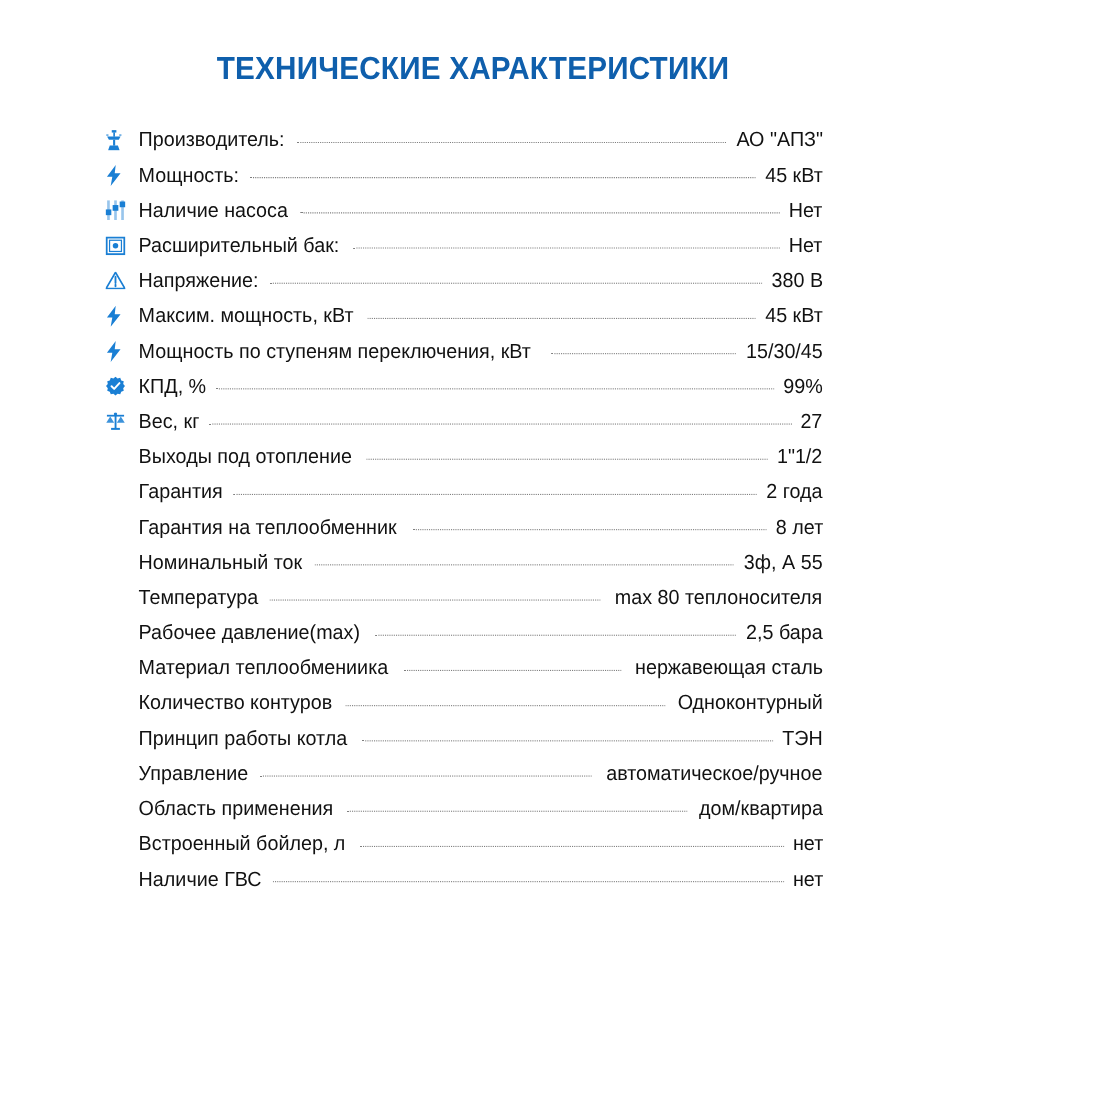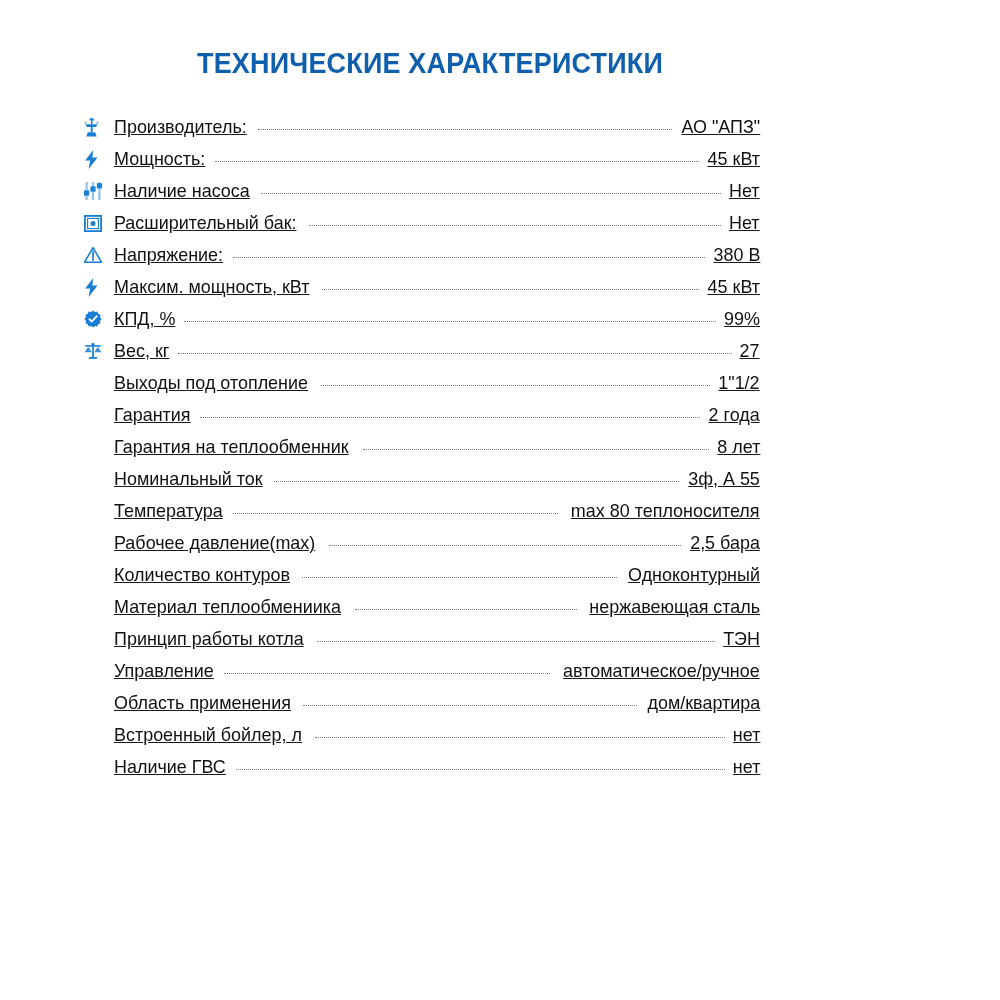--- a/index.html
+++ b/index.html
@@ -20,25 +20,24 @@
     letter-spacing:0.2px;
     margin:0;
     padding-top:47px;
     font-stretch:condensed;
     transform:scaleX(0.93);
     transform-origin:center;
     white-space:nowrap;
   }
 
   .spec-list{
-    margin:0;
+    margin:12px;
     padding:0 100px 0 84px;
     list-style:none;
     margin-top:31px;
-    text-decoration:underline;
   }
 
   .spec-row{
     display:flex;
     align-items:center;
     height:32px;
     font-size:18.5px;
     line-height:32px;
     white-space:nowrap;
   }
@@ -168,20 +167,30 @@
           <svg width="15" height="19" viewBox="0 0 15 19" aria-hidden="true">
             <path d="M9.2 0 L1.2 10.6 H6.1 L4.6 19 L13.6 7.6 H8.3 Z" fill="currentColor"></path>
           </svg>
         </span>
         <span class="row-label">Максим. мощность, кВт</span>
         <span class="leader"></span>
         <span class="row-value">45 кВт</span>
       </li>
       <li class="spec-row">
         <span class="icon-slot">
+          <svg width="15" height="19" viewBox="0 0 15 19" aria-hidden="true">
+            <path d="M9.2 0 L1.2 10.6 H6.1 L4.6 19 L13.6 7.6 H8.3 Z" fill="currentColor"></path>
+          </svg>
+        </span>
+        <span class="row-label">Мощность по ступеням переключения, кВт</span>
+        <span class="leader"></span>
+        <span class="row-value">15/30/45</span>
+      </li>
+      <li class="spec-row">
+        <span class="icon-slot">
           <svg width="18" height="18" viewBox="0 0 18 18" aria-hidden="true">
             <path d="M9 0.4 10.9 2.0 13.3 1.5 14.2 3.8 16.5 4.7 16.0 7.1 17.6 9 16.0 10.9 16.5 13.3 14.2 14.2 13.3 16.5 10.9 16.0 9 17.6 7.1 16.0 4.7 16.5 3.8 14.2 1.5 13.3 2.0 10.9 0.4 9 2.0 7.1 1.5 4.7 3.8 3.8 4.7 1.5 7.1 2.0 Z" fill="currentColor"></path>
             <path d="M5.4 9.1 L7.8 11.5 L12.6 6.3" fill="none" stroke="#ffffff" stroke-width="1.8" stroke-linecap="round" stroke-linejoin="round"></path>
           </svg>
         </span>
         <span class="row-label">КПД, %</span>
         <span class="leader"></span>
         <span class="row-value">99%</span>
       </li>
       <li class="spec-row">
@@ -230,32 +239,32 @@
         <span class="row-value">max 80 теплоносителя</span>
       </li>
       <li class="spec-row no-icon">
         <span class="icon-slot"></span>
         <span class="row-label">Рабочее давление(max)</span>
         <span class="leader"></span>
         <span class="row-value">2,5 бара</span>
       </li>
       <li class="spec-row no-icon">
         <span class="icon-slot"></span>
+        <span class="row-label">Материал теплообмениика</span>
+        <span class="leader"></span>
+        <span class="row-value">нержавеющая сталь</span>
+      </li>
+      <li class="spec-row no-icon">
+        <span class="icon-slot"></span>
         <span class="row-label">Количество контуров</span>
         <span class="leader"></span>
         <span class="row-value">Одноконтурный</span>
       </li>
       <li class="spec-row no-icon">
         <span class="icon-slot"></span>
-        <span class="row-label">Материал теплообмениика</span>
-        <span class="leader"></span>
-        <span class="row-value">нержавеющая сталь</span>
-      </li>
-      <li class="spec-row no-icon">
-        <span class="icon-slot"></span>
         <span class="row-label">Принцип работы котла</span>
         <span class="leader"></span>
         <span class="row-value">ТЭН</span>
       </li>
       <li class="spec-row no-icon">
         <span class="icon-slot"></span>
         <span class="row-label">Управление</span>
         <span class="leader"></span>
         <span class="row-value">автоматическое/ручное</span>
       </li>

